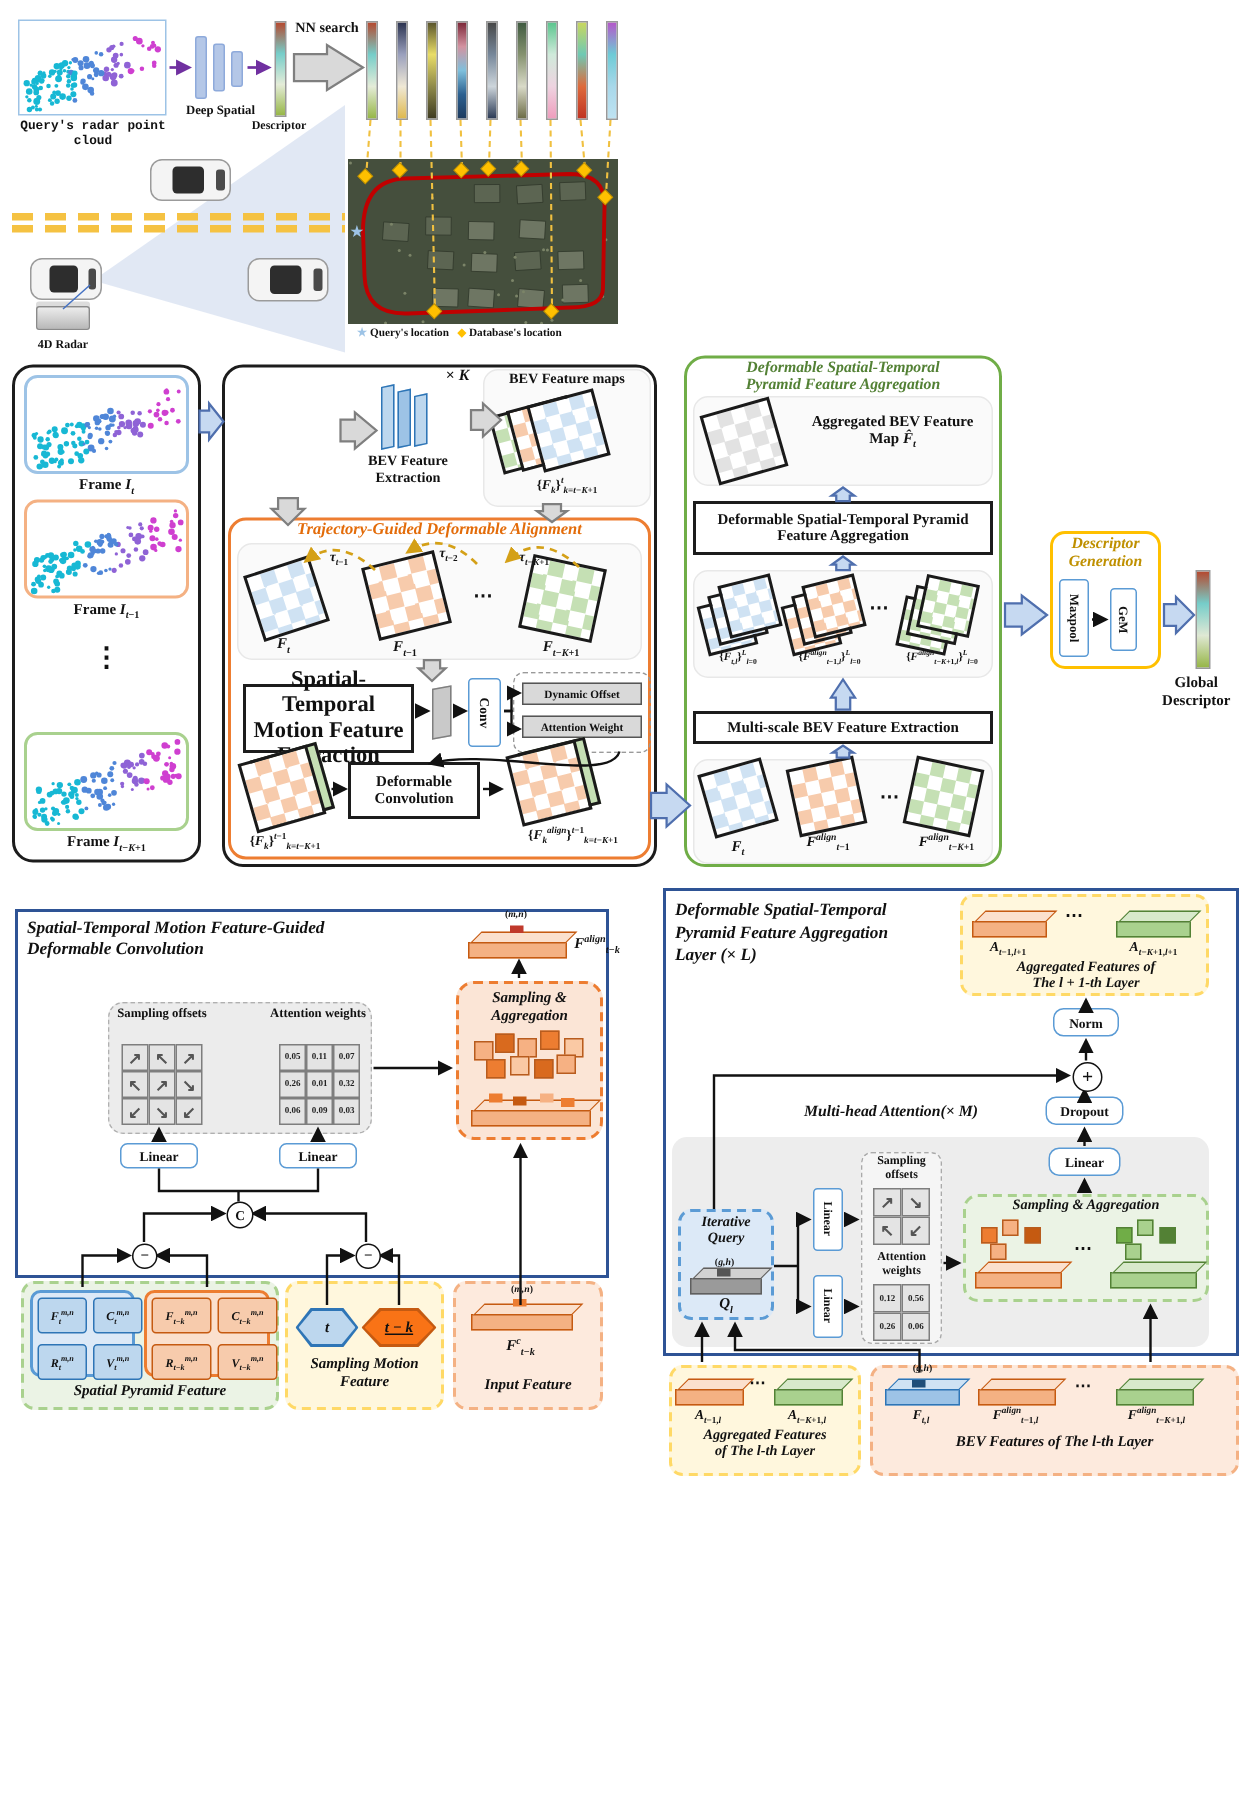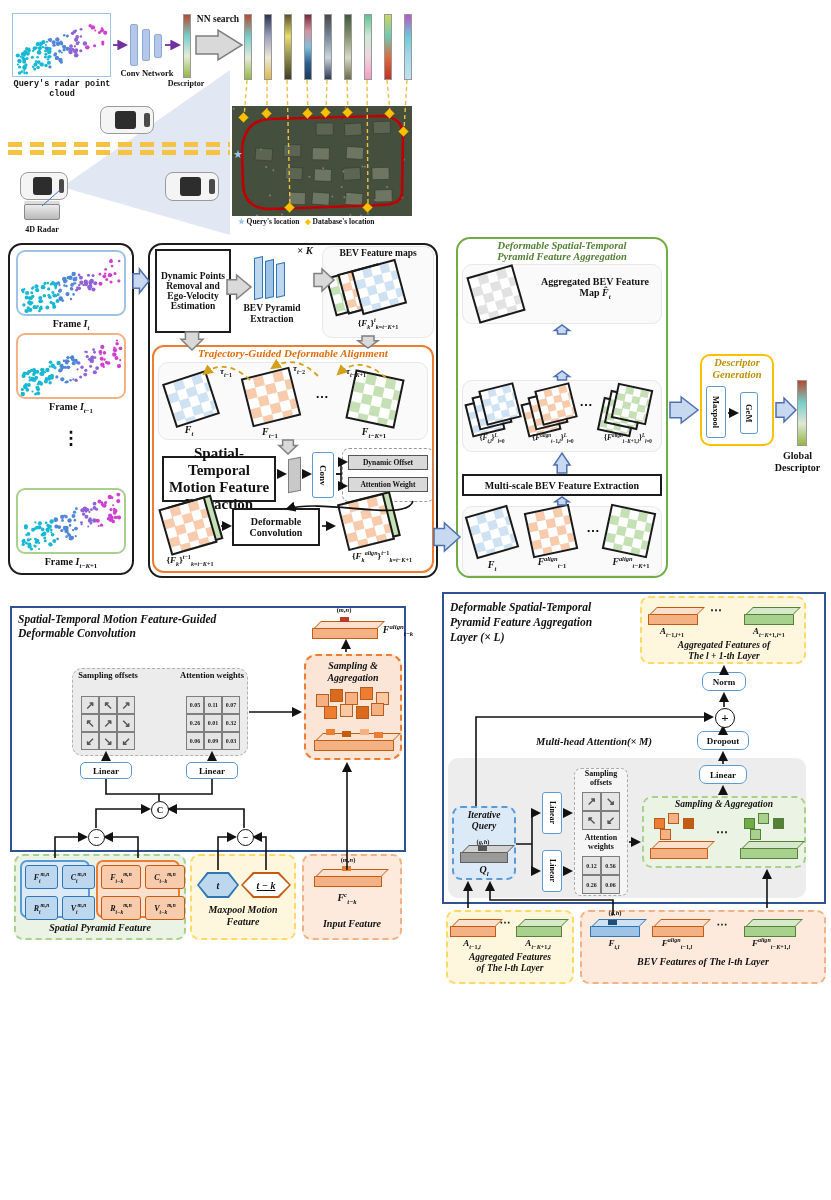--- a/index.html
+++ b/index.html
@@ -178,21 +178,21 @@
           <circle cx="11.535199659461675" cy="59" r="1.3" fill="#17b8d4"></circle>
           <circle cx="4.896216426636991" cy="50.530785697365225" r="1.1" fill="#17b8d4"></circle>
           <circle cx="59.51757715778299" cy="35.54717266068066" r="1.7" fill="#8f63d6"></circle>
         </svg>
       </div>
     </div>
   <div class="t" style="left:0px;top:80px;width:124px;font-size:8.5px;font-family:Liberation Mono, monospace;">Query's radar point cloud</div>
   <div class="abs" style="left:130px;top:24px;width:8px;height:42px;background:#b4c7e7;border:1px solid #8eaadb;border-radius:2px;"></div>
   <div class="abs" style="left:142px;top:29px;width:8px;height:32px;background:#b4c7e7;border:1px solid #8eaadb;border-radius:2px;"></div>
   <div class="abs" style="left:154px;top:34px;width:8px;height:24px;background:#b4c7e7;border:1px solid #8eaadb;border-radius:2px;"></div>
-  <div class="t" style="left:114px;top:69px;width:66px;font-size:8.5px;">Conv Network</div>
+  <div class="t" style="left:114px;top:69px;width:66px;font-size:8.5px;">Deep Spatial</div>
   <div class="bar" style="left: 183px; top: 14px; height: 62px; background: linear-gradient(rgb(181, 73, 47), rgb(118, 205, 201), rgb(228, 236, 216), rgb(150, 182, 70));"></div>
   <div class="t" style="left:166px;top:80px;width:40px;font-size:8px;">Descriptor</div>
   <div class="t" style="left:192px;top:14px;width:52px;font-size:9.5px;">NN search</div>
 
   <div class="bar dbbar" style="left: 244px; top: 14px; height: 64px; background: linear-gradient(rgb(181, 73, 47), rgb(118, 205, 201), rgb(228, 236, 216), rgb(150, 182, 70));"></div>
   <div class="bar dbbar" style="left: 264px; top: 14px; height: 64px; background: linear-gradient(rgb(43, 51, 80), rgb(154, 160, 189), rgb(239, 232, 213), rgb(223, 185, 78));"></div>
   <div class="bar dbbar" style="left: 284px; top: 14px; height: 64px; background: linear-gradient(rgb(89, 84, 43), rgb(233, 221, 104), rgb(143, 138, 74), rgb(63, 60, 34));"></div>
   <div class="bar dbbar" style="left: 304px; top: 14px; height: 64px; background: linear-gradient(rgb(124, 39, 56), rgb(211, 147, 161), rgb(127, 192, 220), rgb(44, 96, 144), rgb(29, 58, 94));"></div>
   <div class="bar dbbar" style="left: 324px; top: 14px; height: 64px; background: linear-gradient(rgb(71, 71, 71), rgb(118, 135, 154), rgb(205, 213, 219), rgb(43, 58, 85));"></div>
   <div class="bar dbbar" style="left: 344px; top: 14px; height: 64px; background: linear-gradient(rgb(63, 90, 64), rgb(133, 146, 111), rgb(217, 218, 200), rgb(108, 108, 70));"></div>
@@ -640,27 +640,26 @@
           <circle cx="96.2571580238158" cy="18.98737674221547" r="1.2" fill="#cf3fd0"></circle>
           <circle cx="101.10898458575492" cy="27.494736317600406" r="2.0" fill="#cf3fd0"></circle>
           <circle cx="70.19656029358501" cy="36.39518433457226" r="1.0" fill="#8f63d6"></circle>
           <circle cx="41.21847721356718" cy="37.09017033711033" r="1.9" fill="#4f86d8"></circle>
         </svg>
       </div>
     </div>
   <div class="t" style="left:16px;top:556px;width:110px;font-size:10px;">Frame <i>I</i><sub><i>t−K</i>+1</sub></div>
 
   <div class="abs" style="left:148px;top:243px;width:290px;height:335px;border:2.5px solid #1c1c1c;border-radius:14px;"></div>
-  <div class="blackbox" style="left:155px;top:249px;width:76px;height:84px;font-size:9.5px;padding:2px;">Dynamic Points Removal and Ego-Velocity Estimation</div>
 
   <div class="abs" style="left:254px;top:257px;width:9px;height:42px;background:#bdd7ee;border:1px solid #2e75b6;transform:skewY(-12deg);"></div>
   <div class="abs" style="left:265px;top:260px;width:9px;height:38px;background:#9dc3e6;border:1px solid #2e75b6;transform:skewY(-12deg);"></div>
   <div class="abs" style="left:276px;top:263px;width:9px;height:34px;background:#bdd7ee;border:1px solid #2e75b6;transform:skewY(-12deg);"></div>
   <div class="t" style="left:288px;top:245px;width:34px;font-size:10.5px;">× <i>K</i></div>
-  <div class="t" style="left:228px;top:303px;width:88px;font-size:9.5px;">BEV Pyramid Extraction</div>
+  <div class="t" style="left:228px;top:303px;width:88px;font-size:9.5px;">BEV Feature Extraction</div>
 
   <div class="abs soft" style="left:322px;top:246px;width:112px;height:92px;"></div>
   <div class="t" style="left:324px;top:248px;width:108px;font-size:9.5px;">BEV Feature maps</div>
   <div class="cb" style="left:330px;top:272px;width:40px;height:40px;--c:#c5e0b4;background-size:17px 17px;transform:rotate(-15deg);"></div>
   <div class="cb" style="left:342px;top:268px;width:42px;height:42px;--c:#f7cbac;background-size:17px 17px;transform:rotate(-15deg);"></div>
   <div class="cb" style="left:356px;top:264px;width:46px;height:46px;--c:#cfe2f3;background-size:18px 18px;transform:rotate(-15deg);"></div>
   <div class="t" style="left:324px;top:318px;width:108px;font-size:9px;">{<i>F<sub>k</sub></i>}<sup><i>t</i></sup><sub><i>k</i>=<i>t−K</i>+1</sub></div>
 
   <div class="abs" style="left:152px;top:345px;width:282px;height:228px;border:2px solid #ed7d31;border-radius:12px;background:#fff;"></div>
   <div class="t it" style="left:156px;top:347px;width:274px;font-size:11px;color:#e36c0a;">Trajectory-Guided Deformable Alignment</div>
@@ -690,20 +689,21 @@
   <div class="t" style="left:328px;top:551px;width:108px;font-size:9px;">{<i>F<sub>k</sub><sup>align</sup></i>}<sup><i>t</i>−1</sup><sub><i>k</i>=<i>t−K</i>+1</sub></div>
 
   <div class="abs" style="left:456px;top:237px;width:212px;height:341px;border:2px solid #70ad47;border-radius:14px;"></div>
   <div class="t it" style="left:458px;top:240px;width:208px;font-size:10.5px;color:#538135;line-height:1.05;">
     <span>Deformable Spatial-Temporal</span><br>
     <span>Pyramid Feature Aggregation</span>
   </div>
   <div class="abs soft" style="left:462px;top:264px;width:200px;height:60px;"></div>
   <div class="cb" style="left:472px;top:270px;width:48px;height:48px;--c:#e2e2e2;background-size:19px 19px;transform:rotate(-16deg);"></div>
   <div class="t" style="left:532px;top:276px;width:126px;font-size:10px;">Aggregated BEV Feature Map <i>F̂<sub>t</sub></i></div>
+  <div class="blackbox" style="left:462px;top:334px;width:200px;height:36px;font-size:10px;padding:1px;">Deformable Spatial-Temporal Pyramid Feature Aggregation</div>
   <div class="abs soft" style="left:462px;top:380px;width:200px;height:72px;"></div>
 
   <div class="cb" style="left:468px;top:400px;width:34px;height:34px;--c:#cfe2f3;background-size:14px 14px;transform:rotate(-14deg);"></div>
   <div class="cb" style="left:475px;top:393px;width:34px;height:34px;--c:#cfe2f3;background-size:14px 14px;transform:rotate(-14deg);"></div>
   <div class="cb" style="left:482px;top:386px;width:36px;height:36px;--c:#cfe2f3;background-size:15px 15px;transform:rotate(-14deg);"></div>
   <div class="cb" style="left:524px;top:400px;width:34px;height:34px;--c:#f7cbac;background-size:14px 14px;transform:rotate(-14deg);"></div>
   <div class="cb" style="left:531px;top:393px;width:34px;height:34px;--c:#f7cbac;background-size:14px 14px;transform:rotate(-14deg);"></div>
   <div class="cb" style="left:538px;top:386px;width:36px;height:36px;--c:#f7cbac;background-size:15px 15px;transform:rotate(-14deg);"></div>
   <div class="t" style="left:576px;top:398px;width:20px;font-size:13px;">⋯</div>
   <div class="cb" style="left:600px;top:400px;width:34px;height:34px;--c:#c5e0b4;background-size:14px 14px;transform:rotate(12deg);"></div>
@@ -828,26 +828,26 @@
       </div>
     </div>
   <div class="t it" style="left:14px;top:922px;width:172px;font-size:10px;">Spatial Pyramid Feature</div>
   <div class="abs" style="left:190px;top:854px;width:106px;height:86px;border:2px dashed #ffd966;border-radius:9px;background:#fff7dd;"></div>
   <div class="hexo" style="left:197px;top:872px;width:42px;height:26px;background:#2e75b6;">
       <div class="hexi" style="background:#bdd7ee;">
         <i>t</i>
       </div>
     </div>
   <div class="hexo" style="left:241px;top:872px;width:50px;height:26px;background:#c55a11;">
-      <div class="hexi" style="background:#ffffff;text-decoration:underline;">
+      <div class="hexi" style="background:#f97316;text-decoration:underline;">
         <i>t − k</i>
       </div>
     </div>
   <div class="t it" style="left:190px;top:904px;width:106px;font-size:10px;line-height:1.15;">
-    <span>Maxpool Motion</span><br>
+    <span>Sampling Motion</span><br>
     <span>Feature</span>
   </div>
   <div class="abs" style="left:302px;top:854px;width:100px;height:86px;border:2px dashed #f4b183;border-radius:9px;background:#fdeadd;"></div>
   <div class="slab" style="left:314px;top:876px;width:66px;--f:#f4b183;--tp:#fbe0cd;--e:#c55a11;"></div>
   <div class="t" style="left:330px;top:856px;width:36px;font-size:6.5px;">(<i>m,n</i>)</div>
   <div class="cell" style="left:342px;top:866px;width:9px;height:5px;background:#ed7d31;"></div>
   <div class="t" style="left:314px;top:892px;width:66px;font-size:10px;"><i>F<sup>c</sup><sub>t−k</sub></i></div>
   <div class="t it" style="left:302px;top:918px;width:100px;font-size:10px;">Input Feature</div>
 
   <div class="abs" style="left:442px;top:592px;width:384px;height:312px;border:2.5px solid #2e5395;"></div>

